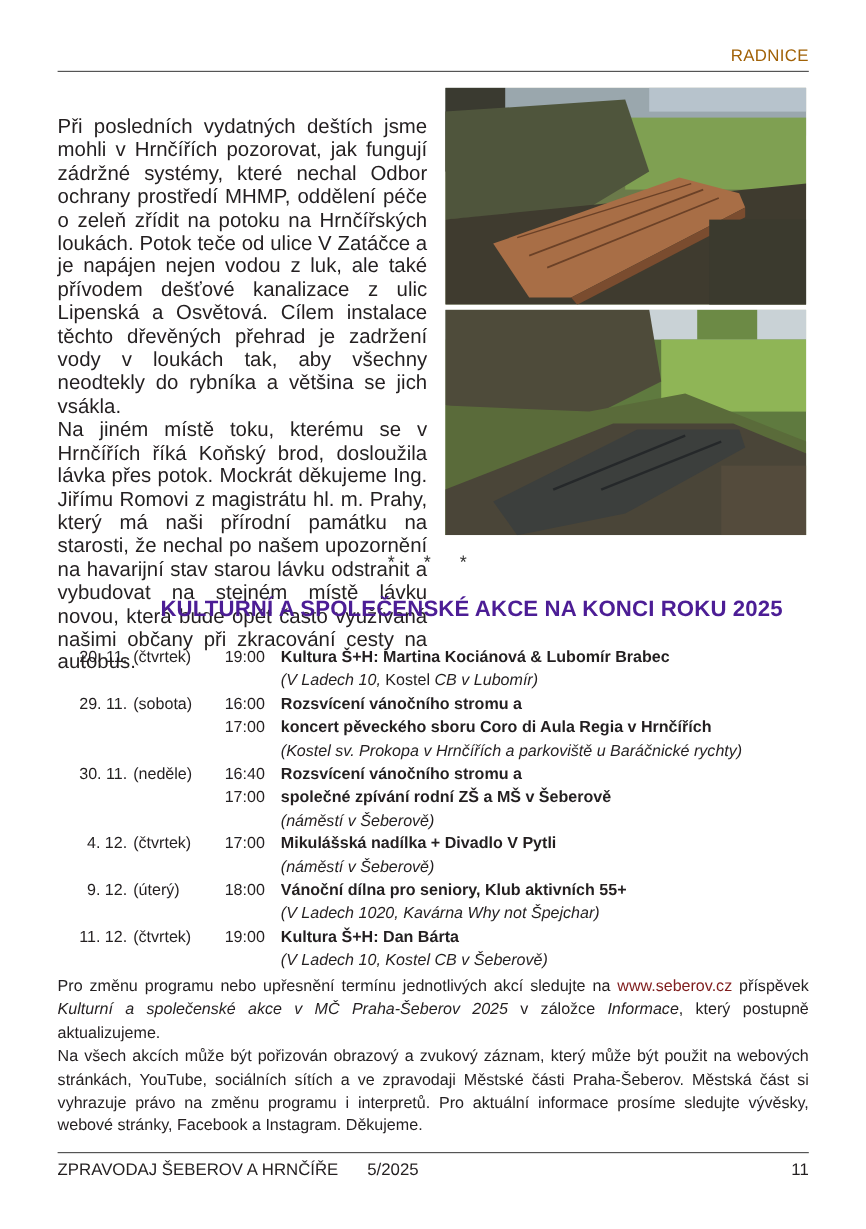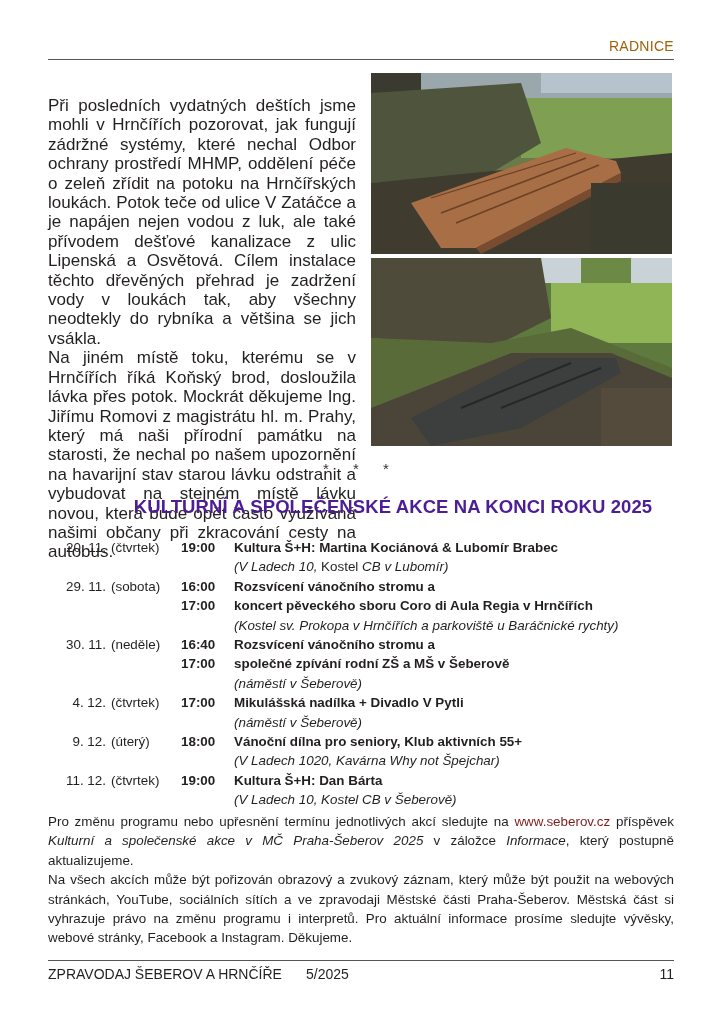--- a/index.html
+++ b/index.html
@@ -20,21 +20,21 @@
   .photo svg { display: block; width: 100%; height: 100%; }
   .stars { position: absolute; top: 460px; left: 0; width: 722px; text-align: center;
            font-size: 15px; letter-spacing: 10px; color: #333; }
   .heading { position: absolute; top: 496px; left: 0; width: 722px; text-align: center;
              font-size: 18.5px; font-weight: bold; color: #4c1d95; letter-spacing: 0.1px; padding-left: 32px; }
   .events { position: absolute; left: 48px; top: 538px; width: 630px;
             font-size: 13.4px; line-height: 19.4px; }
   .ev-row { display: flex; height: 19.4px; white-space: nowrap; }
   .ev-date { width: 58px; text-align: right; padding-right: 5px; }
   .ev-day { width: 70px; }
-  .ev-time { width: 46px; text-align: left; padding-right: 7px; font-weight: bold; }
+  .ev-time { width: 46px; text-align: center; padding-right: 7px; }
   .ev-title { font-weight: bold; }
   .ev-place { font-style: italic; }
   .ev-place .up { font-style: normal; }
   .footer-text { position: absolute; left: 48px; top: 812px; width: 626px;
                  font-size: 13.4px; line-height: 19.4px; text-align: justify; }
   .footer-text p { margin: 0; }
   .link { color: #7f1d1d; font-weight: normal; text-decoration: none; }
   .footer { position: absolute; top: 966px; left: 48px; right: 48px; font-size: 14px; }
   .footer .pub { position: absolute; left: 0; }
   .footer .issue { position: absolute; left: 258px; }

